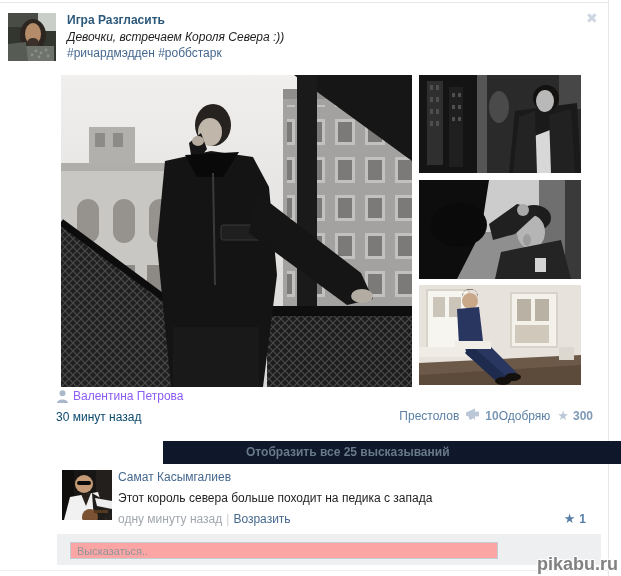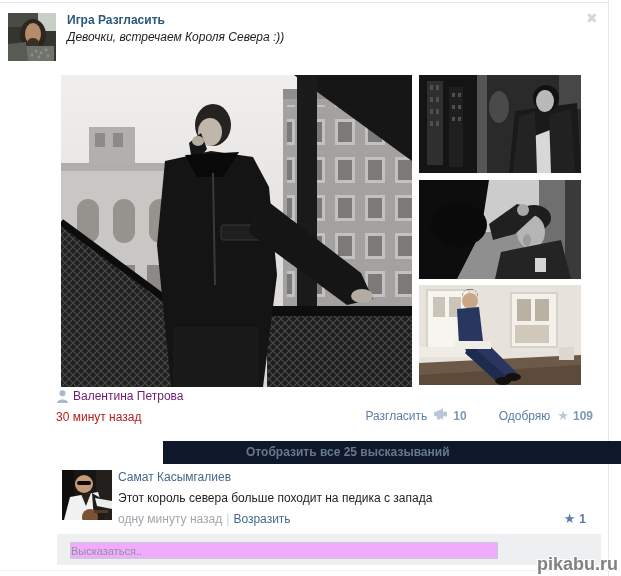--- a/index.html
+++ b/index.html
@@ -28,29 +28,29 @@
 
   
   .photo-main { left:61px;  top:75px;  width:351px; height:312px; cursor:pointer; }
   .photo-s1   { left:419px; top:75px;  width:162px; height:98px;  cursor:pointer; }
   .photo-s2   { left:419px; top:180px; width:162px; height:99px;  cursor:pointer; }
   .photo-s3   { left:419px; top:285px; width:162px; height:100px; cursor:pointer; }
   .photo-main svg, .photo-s1 svg, .photo-s2 svg, .photo-s3 svg { display:block; }
 
   
   .signature { left:57px; top:389px; display:flex; align-items:center; gap:5px; }
-  .signature .sig-link { color:#701a75; cursor:pointer; }
-  .post-time { left:56px; top:410px; color:#b91c1c; }
+  .signature .sig-link { color:#8b5cf6; cursor:pointer; }
+  .post-time { left:56px; top:410px; color:#0c4a6e; }
 
   .actions { top:408px; right:28px; display:flex; align-items:center; }
   .action-link { color:#5b80a6; cursor:pointer; }
   .action-count { font-weight:bold; color:#7e99b5; cursor:pointer;text-align:right; }
   .mega-icon { margin:0 4px 0 7px; display:inline-block; }
   .star-icon-action { color:#b9c7d6; font-size:13px; margin:0 4px 0 7px; cursor:pointer; }
-  .like-group { margin-left:32px; }
+  .like-group { margin-left:0; }
 
   
   .show-all-bar { left:163px; top:441px; width:535px; height:23px;
                   background:#0f172a; cursor:pointer;font-weight:bold; }
   .show-all-bar span { display:inline-block; padding-left:83px; line-height:23px;
                        color:#68798c; }
 
   
   .comment-avatar { left:62px; top:470px; width:50px; height:50px; cursor:pointer; }
   .comment-author { left:118px; top:470px; color:#45688e; cursor:pointer; }
@@ -59,23 +59,23 @@
   .comment-meta .sep { color:#c9ced3; padding:0 4px; }
   .comment-meta .reply { color:#45688e; cursor:pointer; }
   .comment-likes { top:511px; right:35px; display:flex; align-items:center; gap:4px;
                    color:#567ea8; cursor:pointer; }
   .comment-likes .star { font-size:13px; }
   .comment-likes .cnt { font-weight:bold; }
 
   
   .composer-panel { left:57px; top:534px; width:544px; height:31px; background:#edeff1; }
   .composer-input { left:70px; top:542px; width:428px; height:17px;
-                    border:1px solid #c6ccd4; background:#f0abfc;
+                    border:1px solid #c6ccd4; background:#fca5a5;
                     font-family:"Liberation Sans", "DejaVu Sans", sans-serif;
-                    font-size:11px; color:#333; padding:0 0 0 0; outline:none; }
+                    font-size:11px; color:#333; padding:0 0 0 6px; outline:none; }
   .composer-input::placeholder { color:#8f959b; opacity:1; }
 
   .watermark { right:3px; top:554px; font-weight:bold; font-size:18px; color:#818181;
                text-shadow:-1px -1px 0 #fdfdfd, 1px -1px 0 #fdfdfd,
                            -1px 1px 0 #fdfdfd, 1px 1px 0 #fdfdfd, 0 0 3px #ffffff; }
 </style>
 </head>
 <body>
 
 <div id="screen">
@@ -99,20 +99,21 @@
       <circle cx="28" cy="38" r="1.4" fill="#8b9089"></circle>
         <circle cx="33" cy="40" r="1.4" fill="#8b9089"></circle>
       <circle cx="38" cy="37" r="1.4" fill="#8b9089"></circle>
         <circle cx="31" cy="44" r="1.4" fill="#8b9089"></circle>
       <circle cx="40" cy="43" r="1.4" fill="#8b9089"></circle>
         <circle cx="24" cy="42" r="1.4" fill="#8b9089"></circle>
     </svg>
   </div>
   <div class="abs author">Игра Разгласить</div>
   <div class="abs message">Девочки, встречаем Короля Севера :))</div>
+  <div class="abs hashtags">#ричардмэдден #роббстарк</div>
 
   <div class="abs photo-main">
     <svg width="351" height="312" viewBox="0 0 351 312">
       <defs>
         <linearGradient id="sky" x1="0" y1="0" x2="0" y2="1">
           <stop offset="0" stop-color="#f0efed"></stop>
             <stop offset="1" stop-color="#d7d6d4"></stop>
         </linearGradient>
         <pattern id="mesh" width="8" height="8" patternUnits="userSpaceOnUse">
           <path d="M0 0 L8 8 M8 0 L0 8" stroke="#4a4a4a" stroke-width="1.2"></path>
@@ -242,32 +243,32 @@
   <div class="abs signature">
     <svg width="11" height="13" viewBox="0 0 11 13">
       <circle cx="5.5" cy="3.2" r="3" fill="#a9b9ca"></circle>
       <path d="M0,13 C0,8.2 11,8.2 11,13 Z" fill="#a9b9ca"></path>
     </svg>
     <span class="sig-link">Валентина Петрова</span>
   </div>
   <div class="abs post-time">30 минут назад</div>
 
   <div class="abs actions">
-    <span class="action-link">Разгласить</span>
+    <span class="action-link">Престолов</span>
     <span class="mega-icon">
       <svg width="15" height="12" viewBox="0 0 15 12">
         <polygon points="0,4.5 9,0.5 9,11.5 0,7.5" fill="#b9c7d6"></polygon>
         <rect x="9" y="3.5" width="4" height="5" rx="1" fill="#b9c7d6"></rect>
         <rect x="3" y="7.5" width="3" height="4" fill="#b9c7d6"></rect>
       </svg>
     </span>
     <span class="action-count">10</span>
     <span class="action-link like-group">Одобряю</span>
     <span class="star-icon-action">★</span>
-    <span class="action-count">109</span>
+    <span class="action-count">300</span>
   </div>
 
   <div class="abs show-all-bar">
     <span>Отобразить все 25 высказываний</span>
   </div>
 
   <div class="abs comment-avatar">
     <svg width="50" height="50" viewBox="0 0 50 50">
       <rect width="50" height="50" fill="#181614"></rect>
       <rect x="34" y="0" width="16" height="50" fill="#221f1c"></rect>

